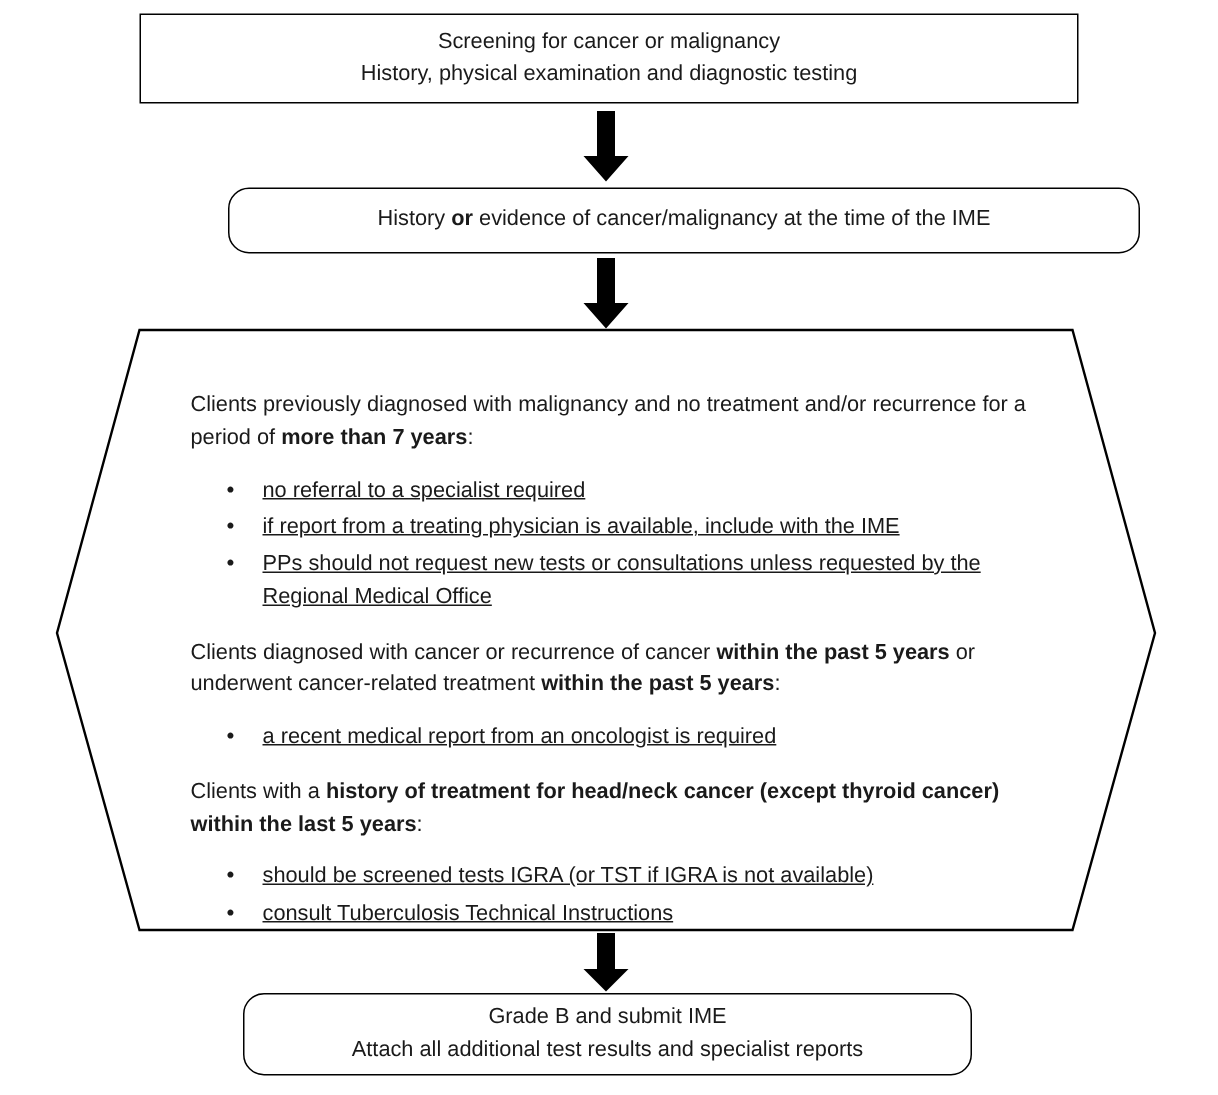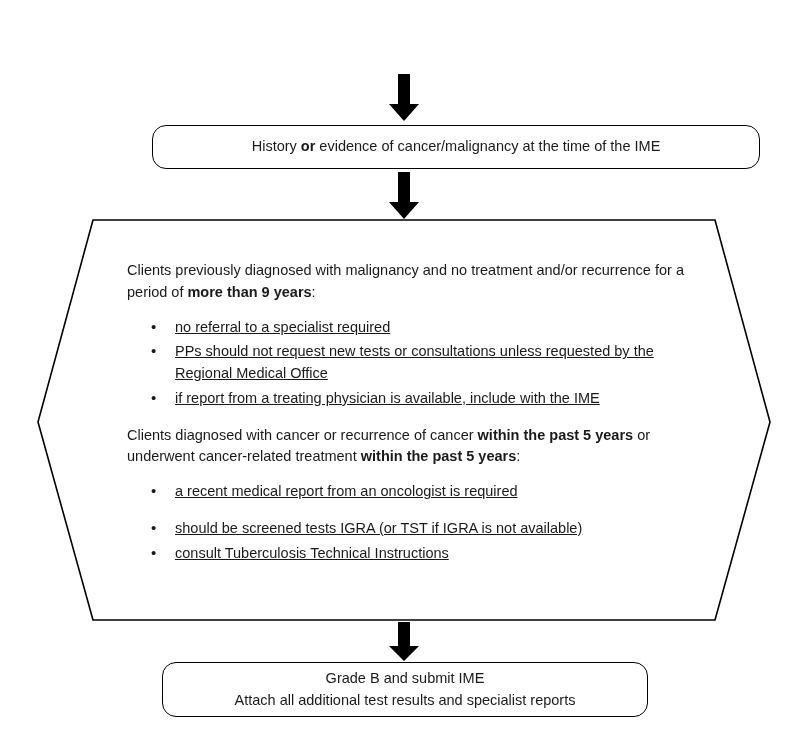--- a/index.html
+++ b/index.html
@@ -126,20 +126,26 @@
     font-size: 15px;
     line-height: 1.5;
   }
   b, strong { font-weight: 700; }
 </style>
 </head>
 <body>
 
 <div id="flowchart">
 
+  <div class="rect-box" id="box-screening">
+    <div class="node-text">
+      <span class="line">Screening for cancer or malignancy</span>
+      <span class="line">History, physical examination and diagnostic testing</span>
+    </div>
+  </div>
 
   <div class="arrow" id="arrow-1">
     <svg width="36" height="48" viewBox="0 0 36 48" aria-hidden="true">
       <polygon points="12,0 24,0 24,30 33,30 18,47 3,30 12,30" fill="#000000"></polygon>
     </svg>
   </div>
 
   <div class="round-box" id="box-history">
     <div class="node-text"><span>History </span><b>or</b><span> evidence of cancer/malignancy at the time of the IME</span></div>
   </div>
@@ -148,30 +154,31 @@
     <svg width="36" height="48" viewBox="0 0 36 48" aria-hidden="true">
       <polygon points="12,0 24,0 24,30 33,30 18,47 3,30 12,30" fill="#000000"></polygon>
     </svg>
   </div>
 
   <div id="hexagon-wrap">
     <svg width="740" height="408" viewBox="0 0 740 408" aria-hidden="true">
       <polygon points="59,4 681,4 736,206 681,404 59,404 4,206" fill="#ffffff" stroke="#000000" stroke-width="1.6" stroke-linejoin="miter"></polygon>
     </svg>
     <div id="hexagon-content">
-        <p class="para"><span>Clients previously diagnosed with malignancy and no treatment and/or recurrence for a period of </span><b>more than 9 years</b><span>:</span></p>
+        <p class="para"><span>Clients previously diagnosed with malignancy and no treatment and/or recurrence for a period of </span><b>more than 7 years</b><span>:</span></p>
         <ul class="bullets">
           <li>no referral to a specialist required</li>
+          <li>if report from a treating physician is available, include with the IME</li>
           <li>PPs should not request new tests or consultations unless requested by the Regional Medical Office</li>
-          <li>if report from a treating physician is available, include with the IME</li>
         </ul>
         <p class="para"><span>Clients diagnosed with cancer or recurrence of cancer </span><b>within the past 5 years</b><span> or underwent cancer-related treatment </span><b>within the past 5 years</b><span>:</span></p>
         <ul class="bullets">
           <li>a recent medical report from an oncologist is required</li>
         </ul>
+        <p class="para"><span>Clients with a </span><b>history of treatment for head/neck cancer (except thyroid cancer) within the last 5 years</b><span>:</span></p>
         <ul class="bullets">
           <li>should be screened tests IGRA (or TST if IGRA is not available)</li>
           <li>consult Tuberculosis Technical Instructions</li>
         </ul>
       </div>
   </div>
 
   <div class="arrow" id="arrow-3">
     <svg width="36" height="40" viewBox="0 0 36 40" aria-hidden="true">
       <polygon points="12,0 24,0 24,24 33,24 18,39 3,24 12,24" fill="#000000"></polygon>

